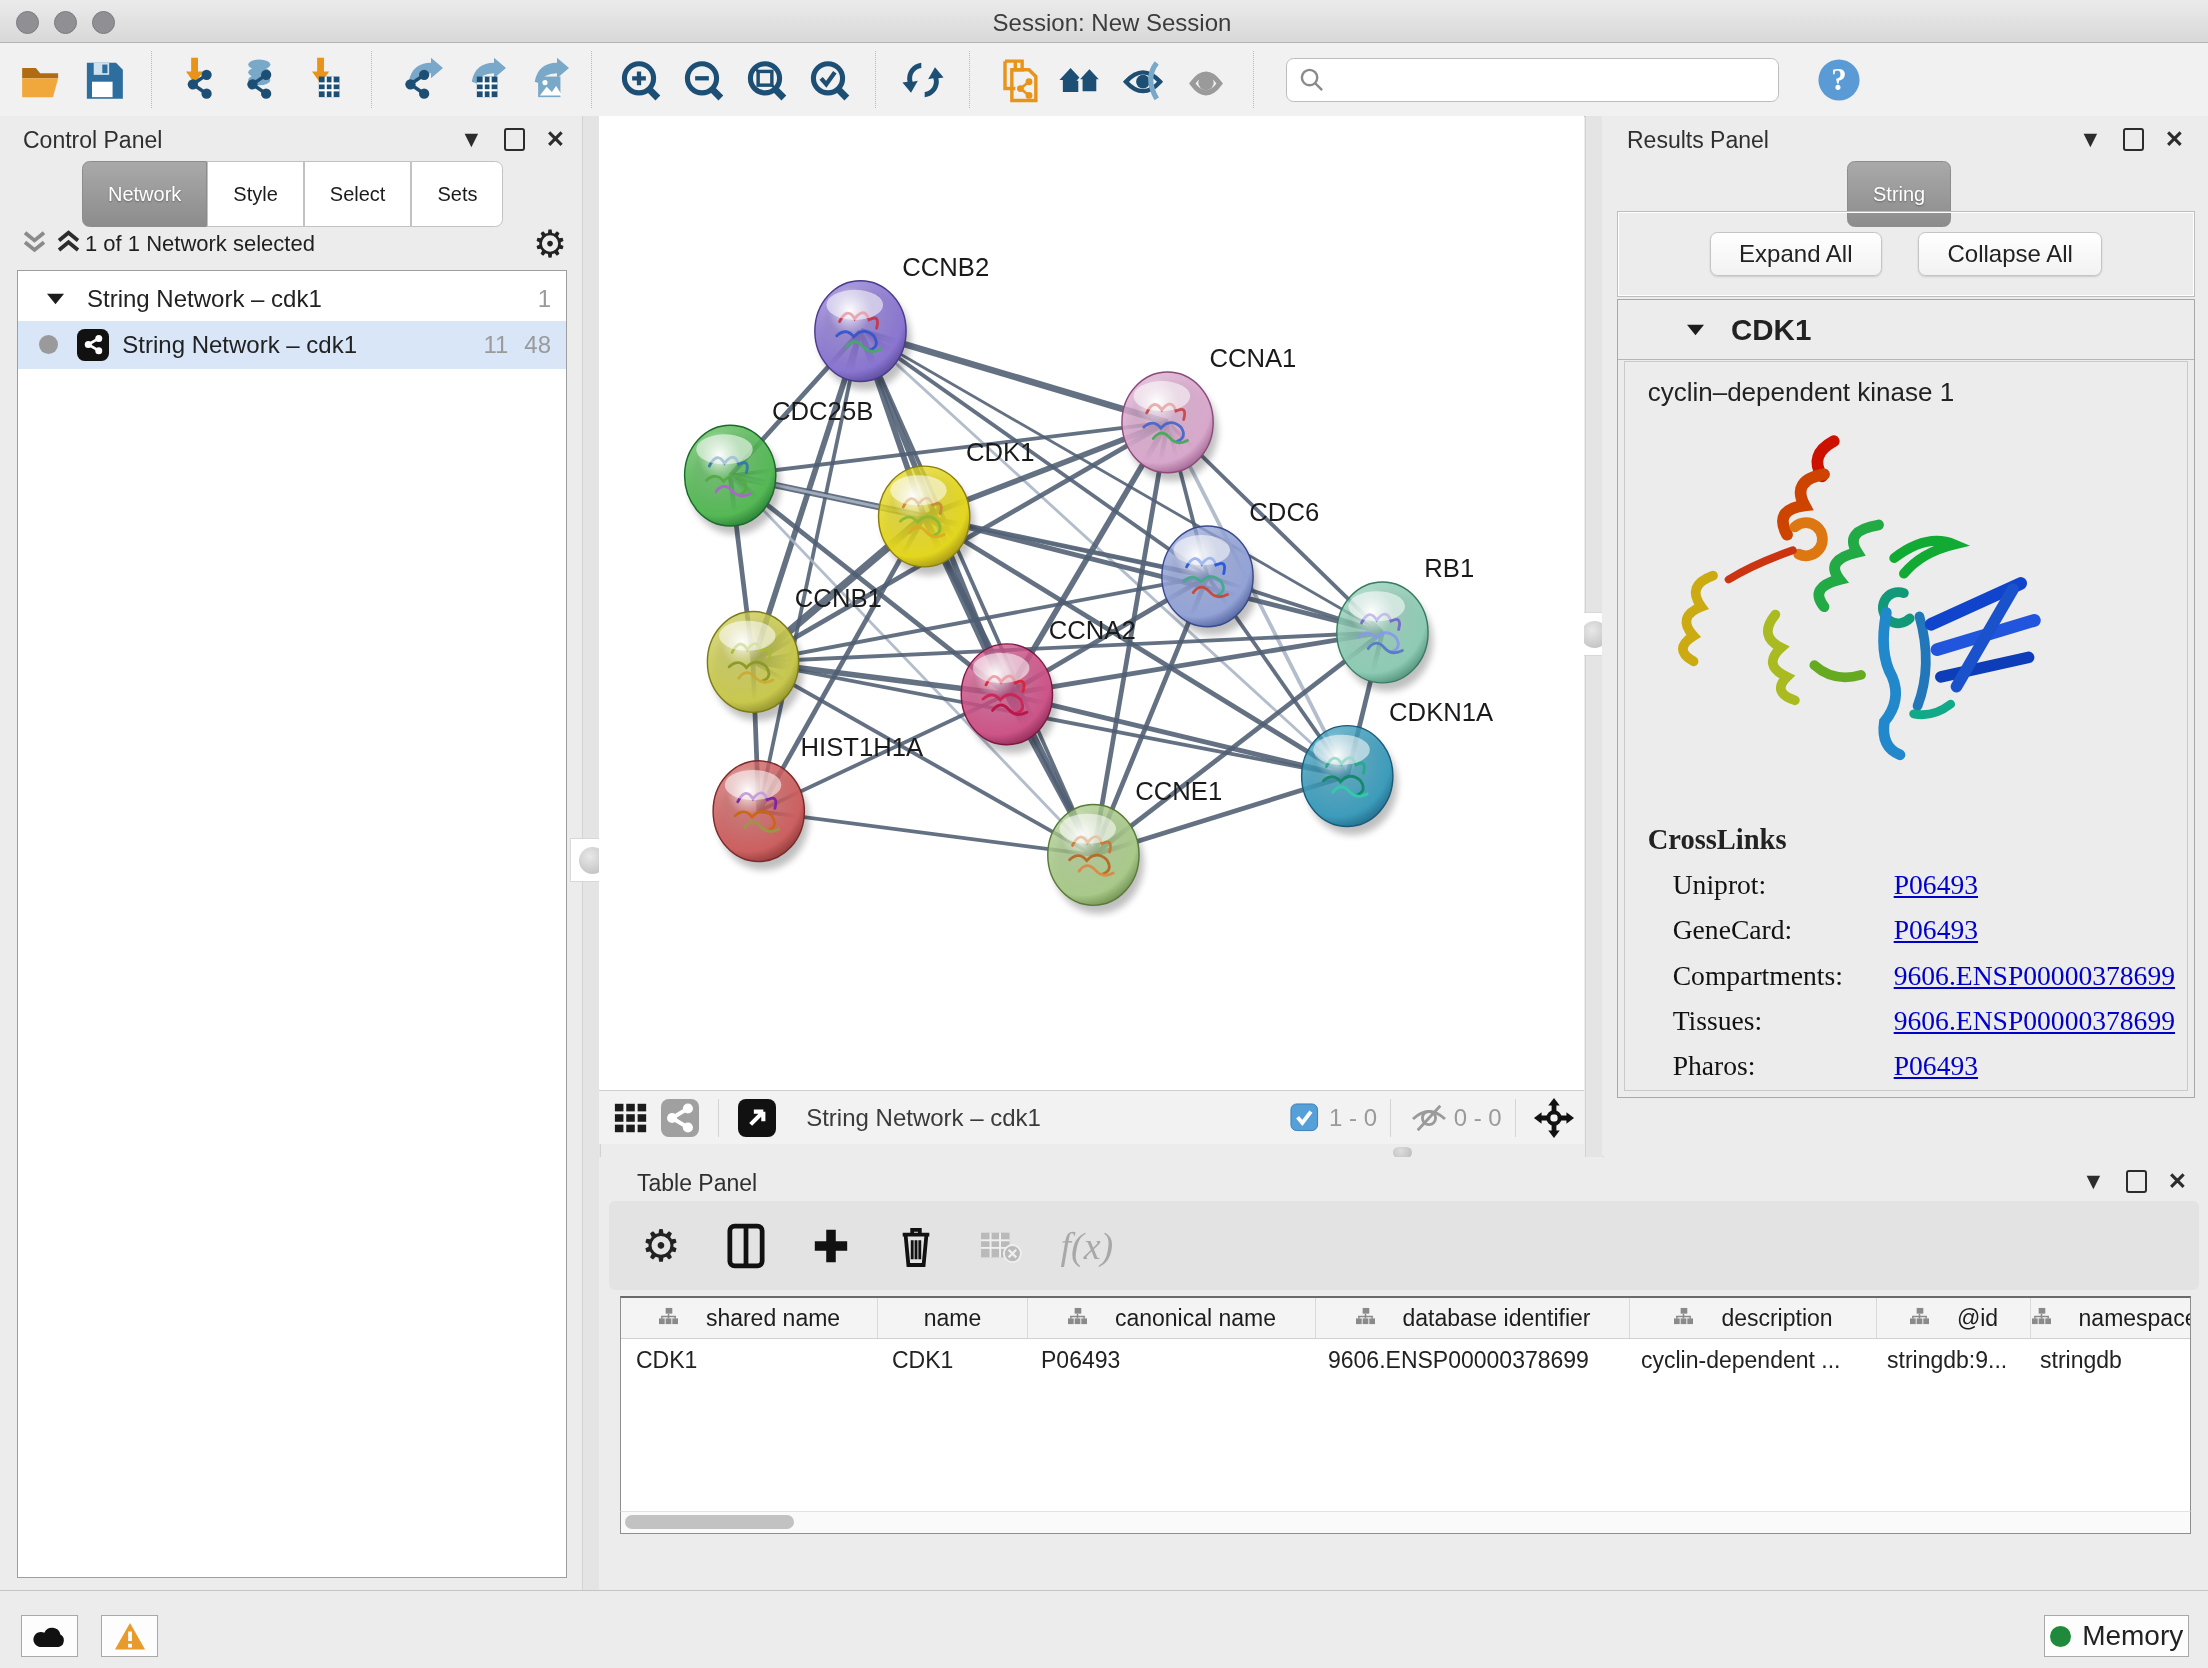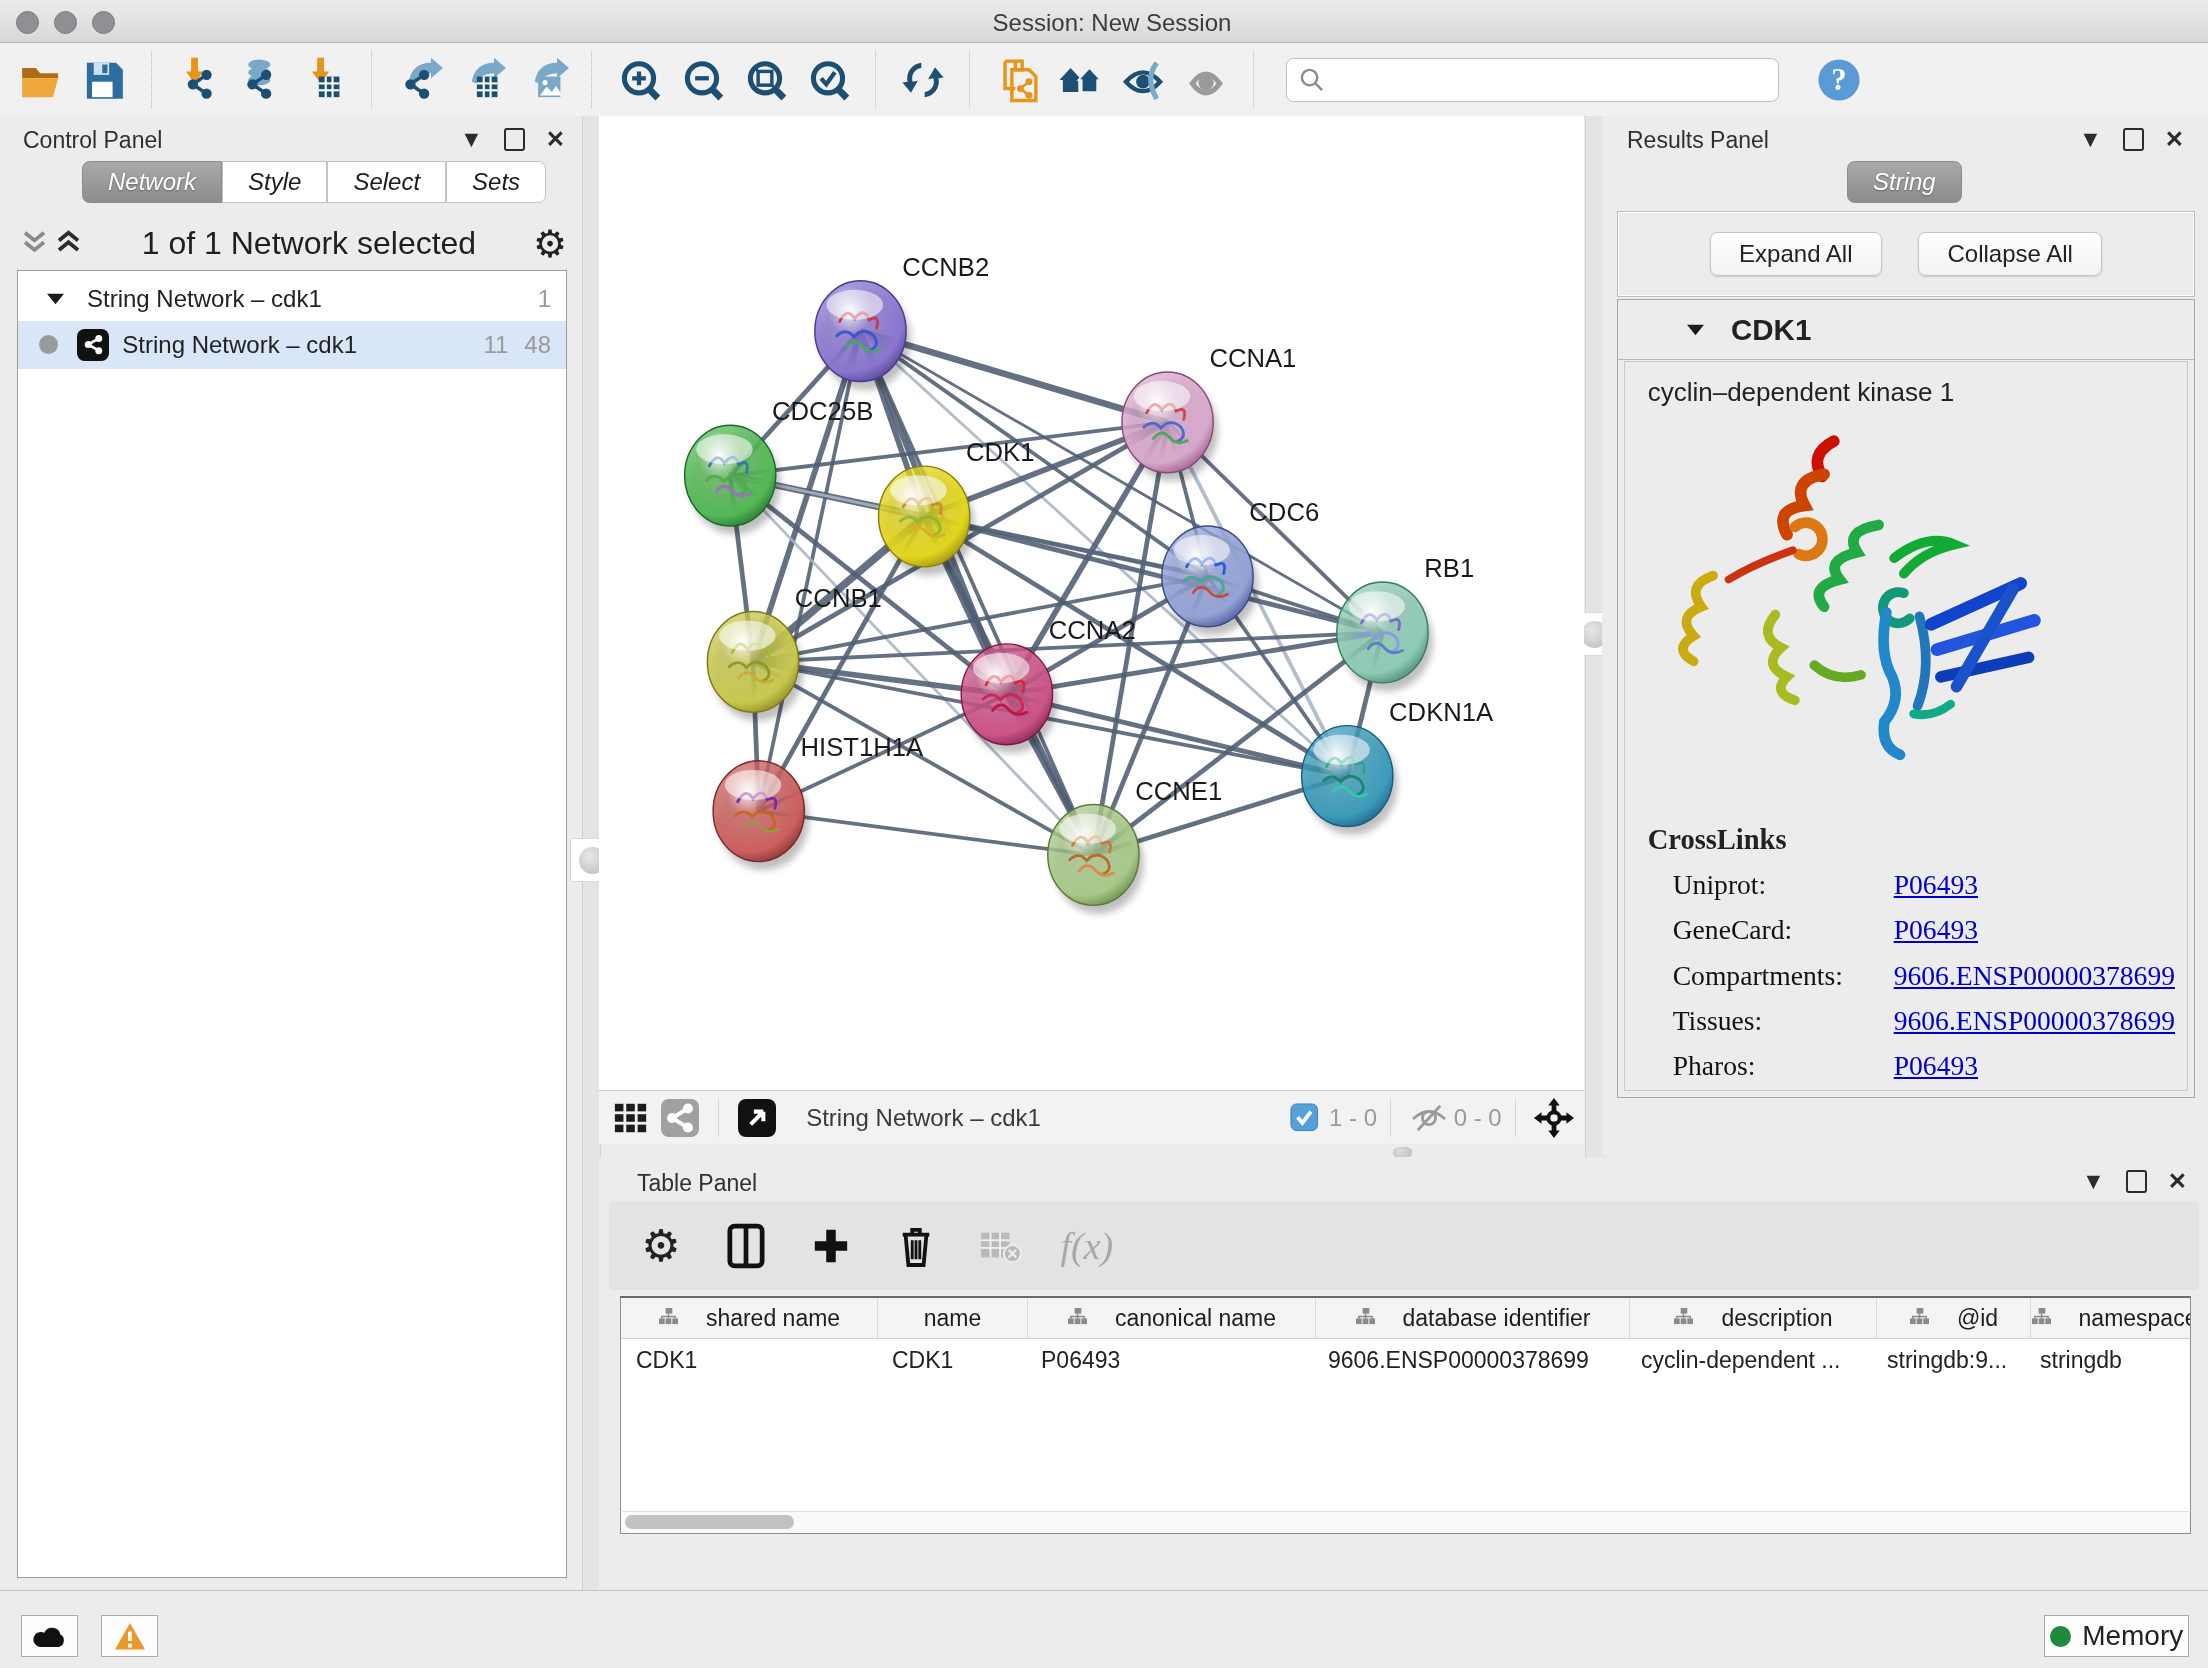--- a/index.html
+++ b/index.html
@@ -20,31 +20,31 @@
   .ticon svg{width:48px;height:48px;}
   .searchbox{margin-left:27px;width:468px;height:42px;background:#fff;border:1px solid #bdbdbd;
     border-radius:7.6px;display:flex;align-items:center;padding:0 11.4px;}
   .searchbox input{border:none;outline:none;font-size:23px;flex:1;background:transparent;}
   .helpbtn{margin-left:28.5px;}
   
   .panel-h{position:absolute;font-size:23px;color:#2f2f2f;}
   .panel-ctl{position:absolute;font-size:23px;color:#2c2c2c;display:flex;gap:21px;align-items:center;}
   .panel-ctl span{cursor:pointer;}
   .float-ic{display:inline-block;width:17px;height:19px;border:2.4px solid #2c2c2c;border-radius:2.9px;}
-  .tabbtn{height:40px;padding:0 25px;font-size:24px;display:flex;align-items:center;justify-content:center;
-    background:#fff;border:1px solid #c2c2c2;color:#1c1c1c;cursor:pointer;font-style:italic;}
+  .tabbtn{height:40px;padding:12px 25px;font-size:20px;display:flex;align-items:center;justify-content:center;
+    background:#fff;border:1px solid #c2c2c2;color:#1c1c1c;cursor:pointer;}
   .tabbtn.sel{background:linear-gradient(#a9a9a9,#8c8c8c);color:#fff;border-color:#8c8c8c;
     text-shadow:0 1px 1.9px rgba(0,0,0,.35);}
   .tabrow{position:absolute;display:flex;}
   .tabrow .tabbtn:first-child{border-radius:7.6px 0 0 7.6px;}
   .tabrow .tabbtn:last-child{border-radius:0 7.6px 7.6px 0;}
   
   #control-panel{position:absolute;left:0;top:116px;width:582px;height:1474px;background:#ececec;}
   .np-header{position:absolute;left:17px;right:15px;top:101px;height:53px;display:flex;align-items:center;}
-  .np-header .status{flex:1;text-align:center;font-size:32px;color:#1f1f1f;}
+  .np-header .status{flex:1;text-align:left;font-size:22px;color:#1f1f1f;}
   .netlist{position:absolute;left:17px;right:15px;top:154px;bottom:12.4px;background:#fff;border:1px solid #9e9e9e;}
   .netrow{height:44px;display:flex;align-items:center;font-size:24px;}
   .netrow .cnt{color:#9a9a9a;}
   .share-badge{width:32px;height:32px;border-radius:7.6px;background:#111;display:flex;align-items:center;justify-content:center;margin-right:13.3px;}
   
   .vsplit{position:absolute;top:116px;width:17px;background:#e4e4e4;border-left:1px solid #d2d2d2;border-right:1px solid #d2d2d2;}
   .split-handle{position:absolute;width:42px;height:42px;background:#fff;border:1px solid #d8d8d8;
     display:flex;align-items:center;justify-content:center;cursor:pointer;}
   .split-handle i{width:27px;height:27px;border-radius:50%;background:radial-gradient(circle at 40% 35%,#e8e8e8,#b9b9b9);display:block;}
   

